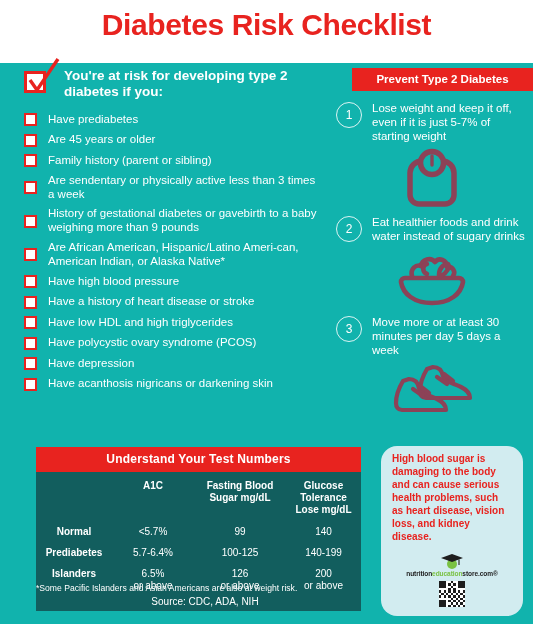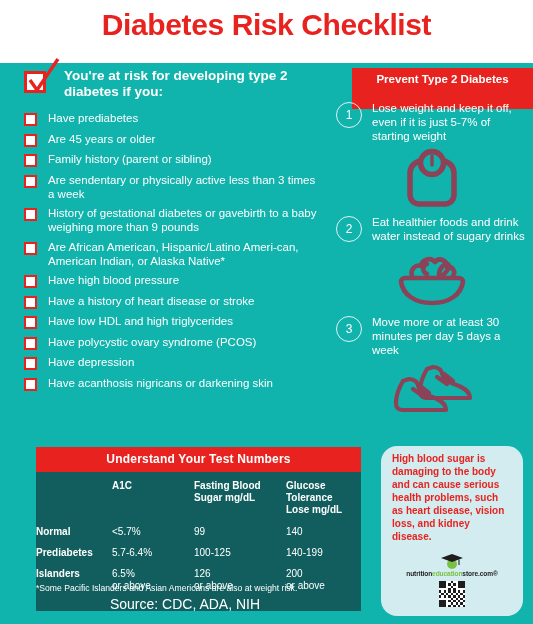--- a/index.html
+++ b/index.html
@@ -49,21 +49,21 @@
     flex:0 0 auto;
     margin-top:3px;
   }
   .big-check svg{position:absolute;left:-3px;top:-17px;overflow:visible;}
   .risk-title{
     color:#ffffff;font-weight:bold;font-size:13.5px;line-height:16px;
   }
 
   .check-list{list-style:none;margin:0;padding:0;}
   .check-item{
-    display:flex;align-items:flex-start;gap:11px;
+    display:flex;align-items:center;gap:11px;
     margin-bottom:5.5px;
   }
   .cbox{
     width:13px;height:13px;
     background:#ffffff;
     border:2px solid #E8231F;
     box-sizing:border-box;
     flex:0 0 auto;
     margin-top:2px;
   }
@@ -72,21 +72,21 @@
     max-width:272px;
   }
 
   
   .prevent-banner{
     position:absolute;left:352px;top:5px;right:0;
     background:#E8231F;
     color:#ffffff;
     font-size:11.5px;font-weight:bold;
     text-align:center;
-    padding:5px 0 24px 0;
+    padding:5px 0 6px 0;
   }
   .steps{position:absolute;left:336px;top:38px;right:6px;}
   .step{position:relative;margin-bottom:4px;}
   .step-row{display:flex;align-items:flex-start;gap:10px;}
   .step-num{
     width:24px;height:24px;border-radius:50%;
     border:1.3px solid rgba(255,255,255,.85);
     color:#ffffff;font-size:12px;
     display:flex;align-items:center;justify-content:center;
     flex:0 0 auto;margin-top:1px;
@@ -107,21 +107,21 @@
     font-size:12px;font-weight:bold;text-align:center;
     padding:5px 0 6px 0;
     letter-spacing:.2px;
   }
   .table-body{
     background:#125E5E;
     padding:8px 0 10px 0;
   }
   table{width:100%;border-collapse:collapse;}
   th,td{
-    color:#ffffff;font-size:10px;text-align:left;
+    color:#ffffff;font-size:10px;text-align:center;
     padding:0;vertical-align:top;margin-top:41px;
   }
   thead th{
     font-weight:bold;line-height:12px;padding-bottom:10px;
   }
   thead th.c0{width:76px;}
   thead th.c1{width:82px;}
   thead th.c2{width:92px;}
   tbody td{padding-bottom:9px;line-height:12px;}
   tbody td.rowlab{font-weight:bold;}
@@ -145,22 +145,22 @@
   .lt-b{color:#7AC143;}
   .lt-c{color:#1E1E1E;}
   .qr{margin:4px auto 0 auto;width:26px;height:26px;display:block;}
 
   
   .footnote{
     position:absolute;left:36px;top:520px;width:330px;
     color:#ffffff;font-size:8.6px;line-height:11px;
   }
   .source{
-    position:absolute;left:20px;top:533px;width:330px;
-    color:#ffffff;font-size:14px;text-align:center;
+    position:absolute;left:40px;top:533px;width:330px;
+    color:#ffffff;font-size:10px;text-align:center;
   }
 </style>
 </head>
 <body>
 
 <div class="page">
 
   <div class="title-bar">
     <div class="title">Diabetes Risk Checklist</div>
   </div>

